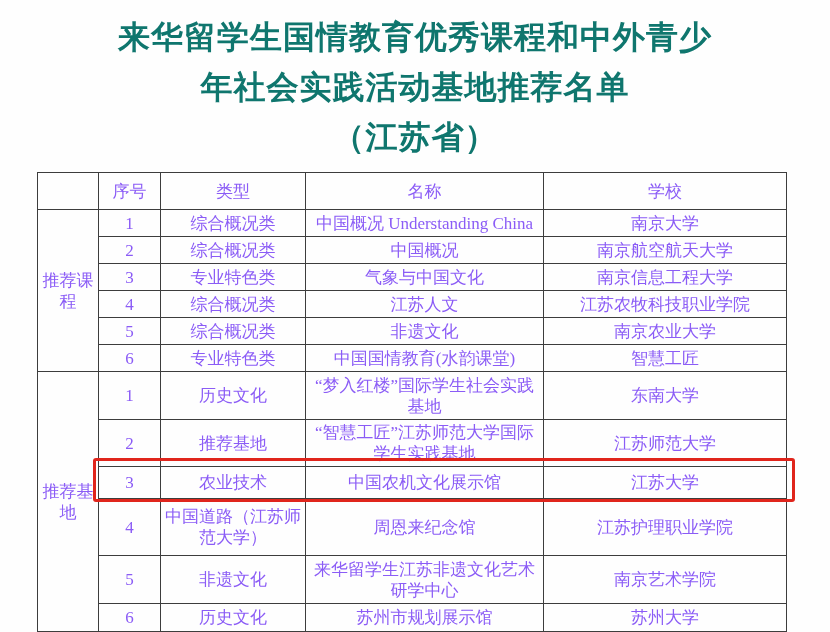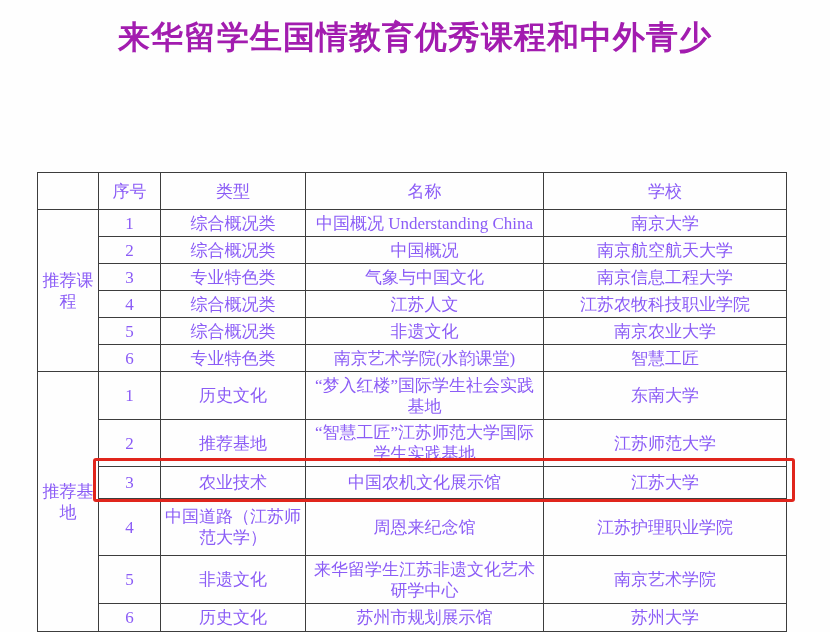--- a/index.html
+++ b/index.html
@@ -19,21 +19,21 @@
   
   #title-block {
     position: absolute;
     top: 12px;
     left: 0;
     width: 100%;
     text-align: center;
     font-weight: bold;
     font-size: 32px;
     line-height: 50px;
-    color: #a21caf;
+    color: #0f766e;
     letter-spacing: 1px;
   }
   
   #doc-table {
     position: absolute;
     left: 37px;
     top: 172px;
     width: 749px;
     border-collapse: collapse;
     table-layout: fixed;
@@ -77,20 +77,22 @@
     background: transparent;
   }
 </style>
 </head>
 <body>
 
 <div id="page">
 
   <div id="title-block">
     <div>来华留学生国情教育优秀课程和中外青少</div>
+    <div>年社会实践活动基地推荐名单</div>
+    <div>（江苏省）</div>
   </div>
 
   <table id="doc-table">
     <colgroup>
       <col style="width:61px">
       <col style="width:62px">
       <col style="width:145px">
       <col style="width:238px">
       <col style="width:243px">
     </colgroup>
@@ -130,21 +132,21 @@
       </tr>
       <tr class="course-row">
         <td>5</td>
         <td>综合概况类</td>
         <td>非遗文化</td>
         <td>南京农业大学</td>
       </tr>
       <tr class="course-row">
         <td>6</td>
         <td>专业特色类</td>
-        <td>南京艺术学院(水韵课堂)</td>
+        <td>中国国情教育(水韵课堂)</td>
         <td>智慧工匠</td>
       </tr>
 
       <tr class="b1">
         <td class="group-cell" rowspan="6">推荐基地</td>
         <td>1</td>
         <td>历史文化</td>
         <td>“梦入红楼”国际学生社会实践基地</td>
         <td>东南大学</td>
       </tr>

